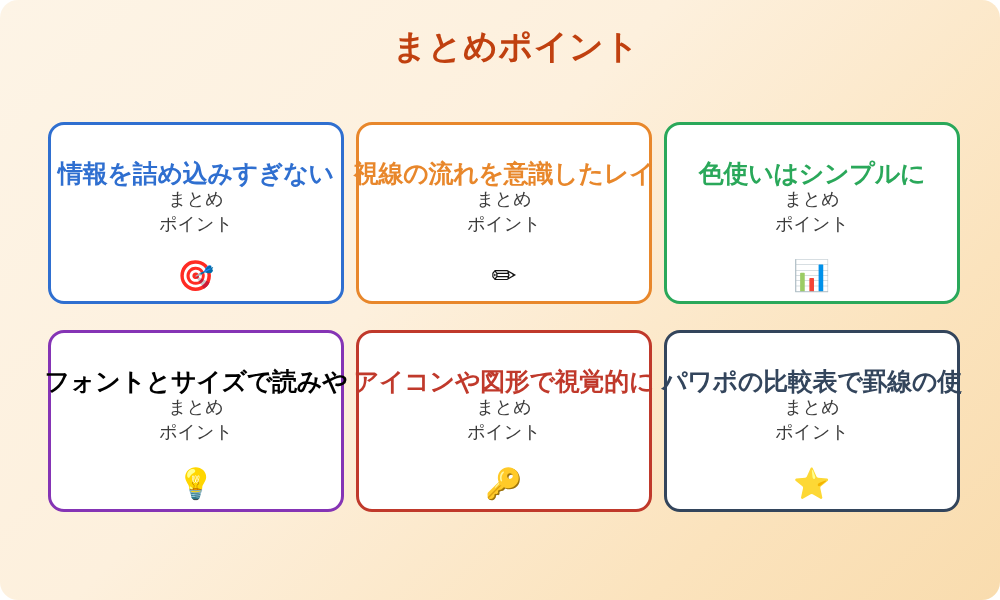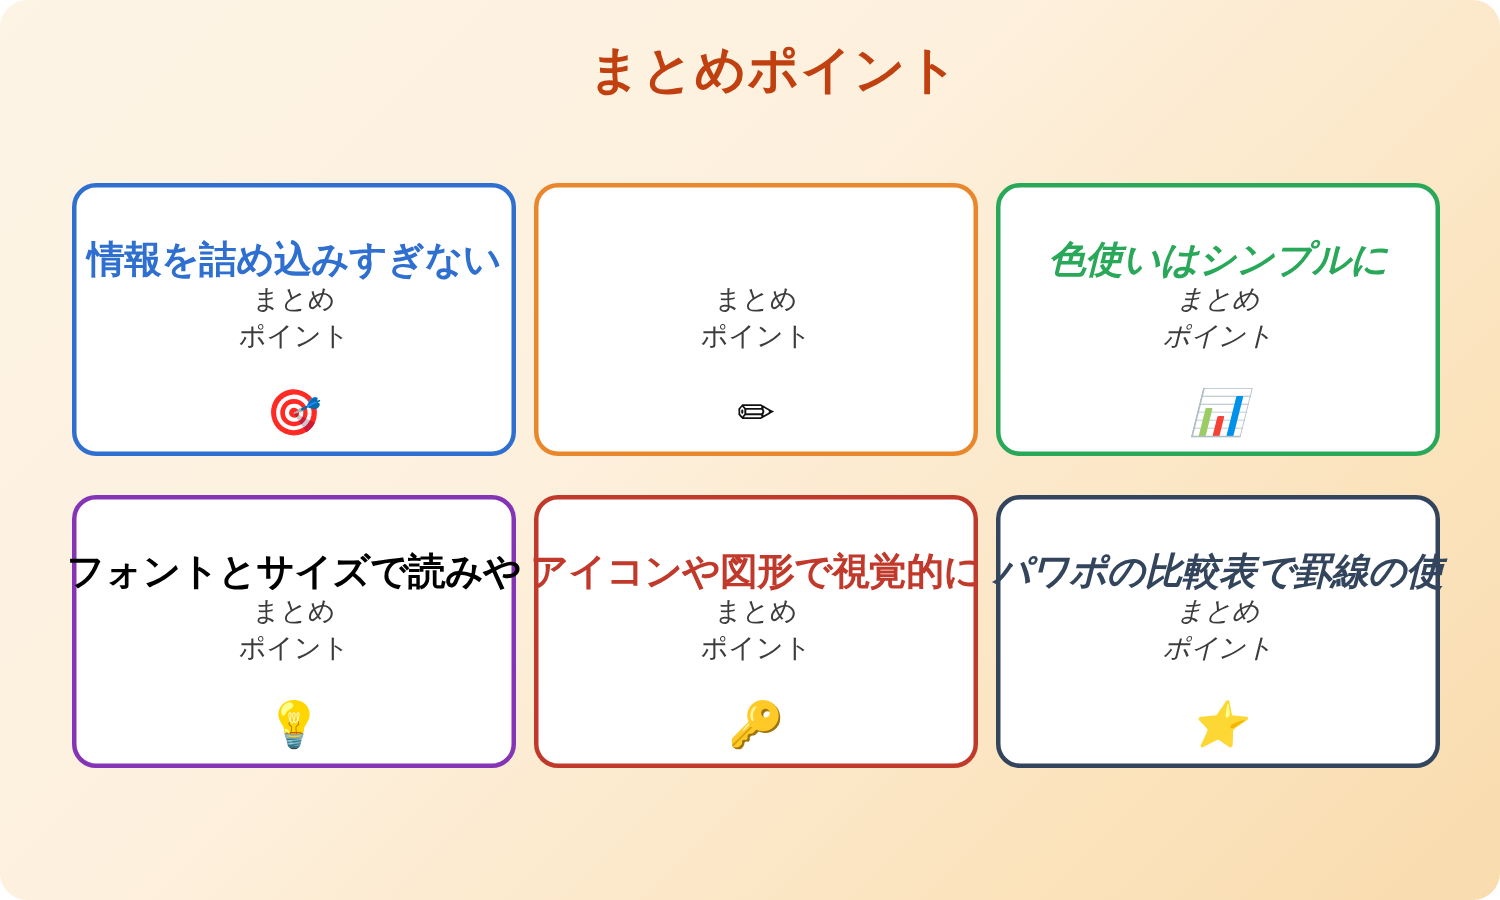--- a/index.html
+++ b/index.html
@@ -114,47 +114,48 @@
   <div id="card-grid">
 
     <div class="card" style="border-color: rgb(47, 111, 208);">
       <div class="card-title" style="color: rgb(47, 111, 208);">情報を詰め込みすぎない</div>
       <div class="card-body">まとめ
 ポイント</div>
       <div class="card-icon">🎯</div>
     </div>
 
     <div class="card" style="border-color: rgb(232, 135, 43);">
+      <div class="card-title" style="color: rgb(232, 135, 43);">視線の流れを意識したレイ</div>
       <div class="card-body">まとめ
 ポイント</div>
       <div class="card-icon">✏</div>
     </div>
 
-    <div class="card" style="border-color: rgb(42, 168, 90); font-style: italic;">
+    <div class="card" style="border-color: rgb(42, 168, 90);">
       <div class="card-title" style="color: rgb(42, 168, 90);">色使いはシンプルに</div>
       <div class="card-body">まとめ
 ポイント</div>
       <div class="card-icon">📊</div>
     </div>
 
     <div class="card" style="border-color: rgb(133, 52, 181);">
       <div class="card-title" style="color: #000000;">フォントとサイズで読みや</div>
       <div class="card-body">まとめ
 ポイント</div>
       <div class="card-icon">💡</div>
     </div>
 
     <div class="card" style="border-color: rgb(192, 57, 43); text-decoration: underline;">
       <div class="card-title" style="color: rgb(192, 57, 43);">アイコンや図形で視覚的に</div>
       <div class="card-body">まとめ
 ポイント</div>
       <div class="card-icon">🔑</div>
     </div>
 
-    <div class="card" style="border-color: rgb(51, 69, 92); font-style: italic;">
+    <div class="card" style="border-color: rgb(51, 69, 92);">
       <div class="card-title" style="color: rgb(51, 69, 92);">パワポの比較表で罫線の使</div>
       <div class="card-body">まとめ
 ポイント</div>
       <div class="card-icon">⭐</div>
     </div>
 
   </div>
 </div>
 
 </body></html>

